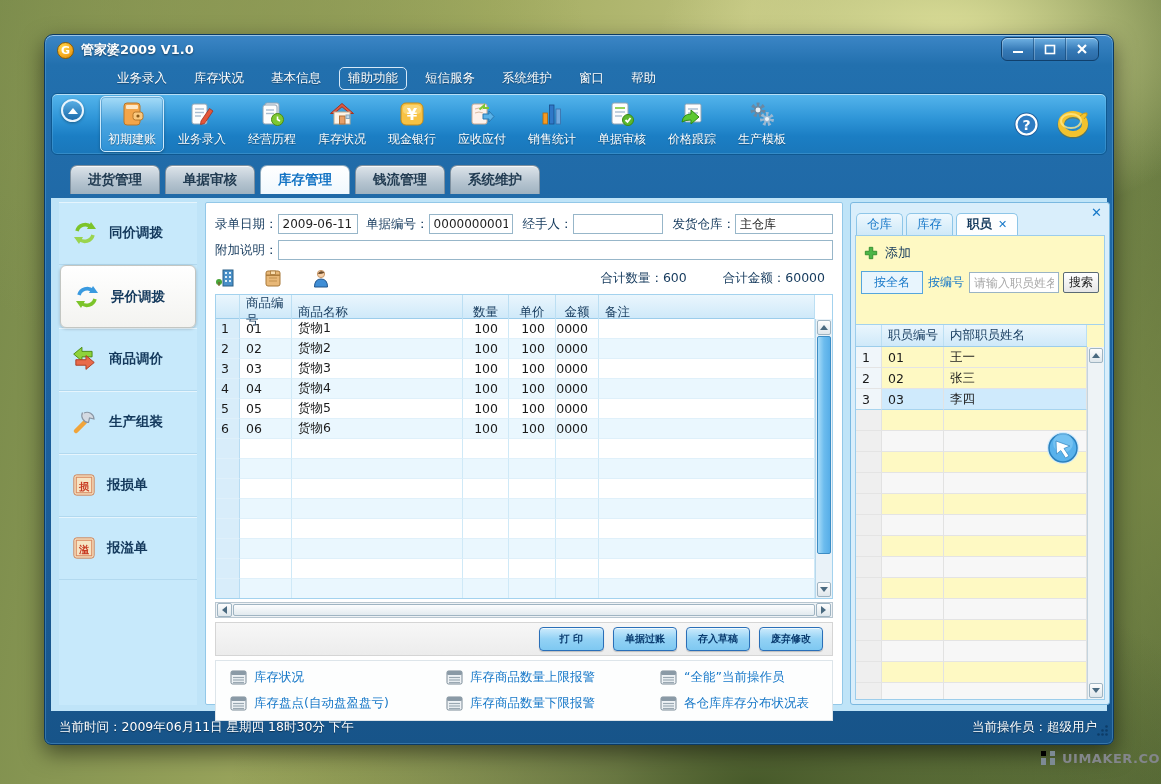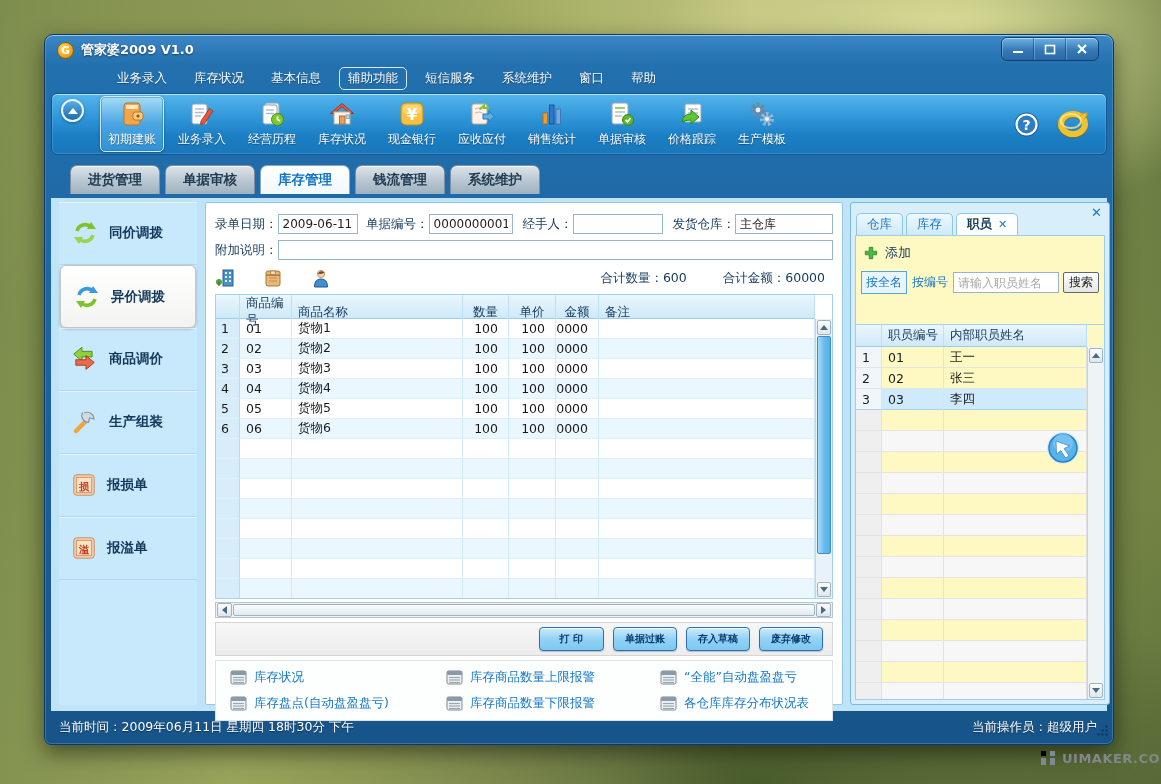--- a/index.html
+++ b/index.html
@@ -143,21 +143,21 @@
     background:#d9eefb; border:1px solid #7ab8e0; border-radius:3px; }
   .rp-close { position:absolute; top:3px; right:7px; color:#1778c8; font-weight:bold; font-size:13px; line-height:1; }
   .rp-tabs { position:absolute; top:10px; left:5px; display:flex; gap:3px; }
   .rp-tab { height:22px; padding:0 10px; display:flex; align-items:center; gap:6px; font-size:12.5px; color:#1778c8;
     background:linear-gradient(#eef8fe,#cfe9f8); border:1px solid #8ec6e8; border-bottom:none; border-radius:5px 5px 0 0; }
   .rp-tab.active { background:#fdfeff; color:#14395c; font-weight:bold; }
   .rp-tab .x { color:#1778c8; font-weight:bold; font-size:11px; }
   .rp-body { position:absolute; top:32px; left:4px; right:4px; bottom:4px; background:#fef9c3; border:1px solid #9ccdeb; }
   .add-row { display:flex; align-items:center; gap:7px; padding:8px 8px 6px 8px; font-size:13px; color:#14395c; }
   .search-row { display:flex; align-items:center; gap:4px; padding:3px 5px 6px 5px; }
-  .by-name { font-size:12px; color:#1778c8; border:1px solid #56a6dc; background:#e8f5fd; padding:2px 4px; white-space:nowrap; }
+  .by-name { font-size:12px; color:#1778c8; border:1px solid #56a6dc; background:#e8f5fd; padding:2px 12px; white-space:nowrap; }
   .by-code { font-size:12px; color:#1778c8; white-space:nowrap; padding:2px 1px; }
   .search-row input { flex:1; min-width:0; height:21px; border:1px solid #9ab4c4; font-size:12px; padding:0 4px;
     font-family:"DejaVu Sans",sans-serif; }
   .search-row input::placeholder { color:#a8a8a8; }
   .search-btn { height:21px; border:1px solid #5a6a74; background:linear-gradient(#ffffff,#e6e6e6); font-size:12px;
     color:#222; padding:0 5px; border-radius:2px; font-family:"DejaVu Sans",sans-serif; white-space:nowrap; }
   .staff-table { position:absolute; top:88px; left:0; right:0; bottom:0; border-top:1px solid #a3d2ee; }
   .srow { display:grid; grid-template-columns:26px 62px 1fr; height:21px; }
   .staff-head { height:22px; background:linear-gradient(#eaf6fd,#cfe9f9); border-bottom:1px solid #9ccdeb; margin-right:17px; }
   .staff-head > div { display:flex; align-items:center; font-size:12.5px; color:#14395c; border-right:1px solid #bcdff3; padding-left:6px; }
@@ -681,21 +681,21 @@
           <span class="rlink">
             <span class="icon">
               <svg width="17" height="15" viewBox="0 0 17 15">
                 <rect x="1" y="1" width="15" height="13" rx="1.5" fill="#eef2f5" stroke="#7a8a96"></rect>
                 <rect x="1" y="1" width="15" height="4" rx="1.5" fill="#8a9aa6"></rect>
                 <line x1="3" y1="7.5" x2="14" y2="7.5" stroke="#9aa8b2" stroke-width="1.2"></line>
                 <line x1="3" y1="10" x2="14" y2="10" stroke="#9aa8b2" stroke-width="1.2"></line>
                 <line x1="3" y1="12.5" x2="14" y2="12.5" stroke="#9aa8b2" stroke-width="1.2"></line>
               </svg>
             </span>
-            <span>“全能”自动盘盈盘亏</span>
+            <span>“全能”当前操作员</span>
           </span>
           <span class="rlink">
             <span class="icon">
               <svg width="17" height="15" viewBox="0 0 17 15">
                 <rect x="1" y="1" width="15" height="13" rx="1.5" fill="#eef2f5" stroke="#7a8a96"></rect>
                 <rect x="1" y="1" width="15" height="4" rx="1.5" fill="#8a9aa6"></rect>
                 <line x1="3" y1="7.5" x2="14" y2="7.5" stroke="#9aa8b2" stroke-width="1.2"></line>
                 <line x1="3" y1="10" x2="14" y2="10" stroke="#9aa8b2" stroke-width="1.2"></line>
                 <line x1="3" y1="12.5" x2="14" y2="12.5" stroke="#9aa8b2" stroke-width="1.2"></line>
               </svg>

